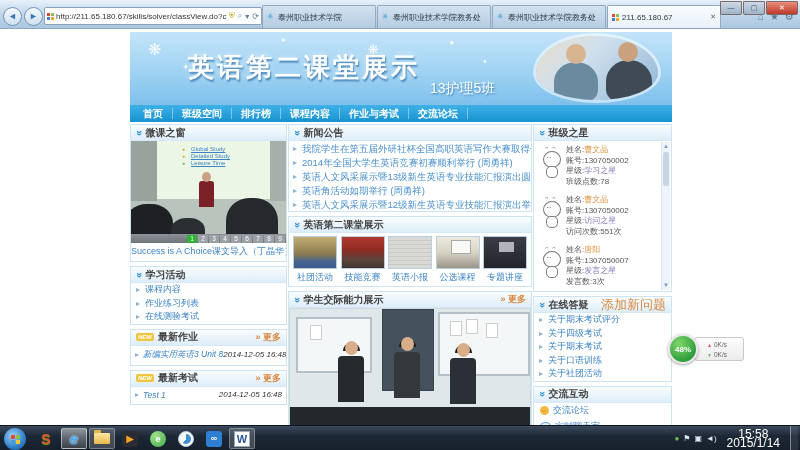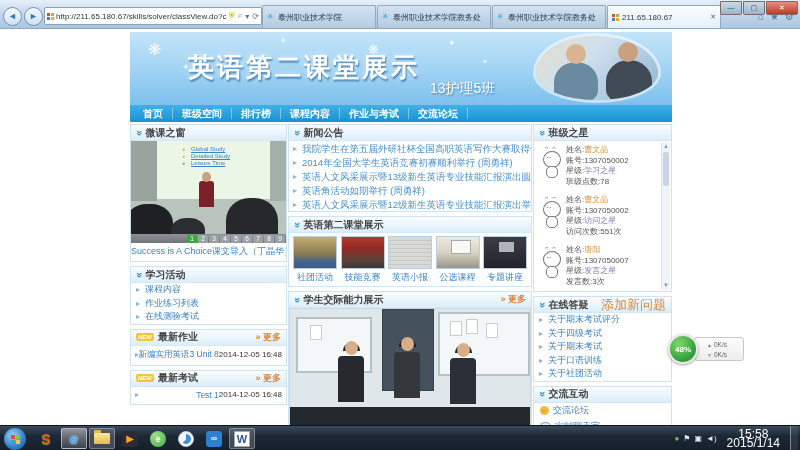--- a/index.html
+++ b/index.html
@@ -104,21 +104,21 @@
   .a2{left:40px;bottom:-10px;width:34px;height:26px;background:#2a2d31;}
   .a3{right:8px;bottom:-14px;width:52px;height:50px;background:#26282c;}
   .pager{height:9px;background:linear-gradient(#8b9196,#6f757a);display:flex;justify-content:flex-end;
          align-items:center;padding-right:1px;}
   .pager span{display:block;width:10px;height:8px;margin-left:1px;background:#9aa0a6;color:#fff;
          font-size:6.5px;line-height:8px;text-align:center;cursor:pointer;}
   .pager span.active{background:#2eb135;}
   .caption{font-size:9px;color:#3b83c4;text-align:center;padding:2px 0 3px;white-space:nowrap;overflow:hidden;cursor:pointer;}
 
   
-  .item-row{display:flex;justify-content:flex-end;align-items:center;padding:3px 4px 4px 12px;position:relative;}
+  .item-row{display:flex;justify-content:space-between;align-items:center;padding:3px 4px 4px 12px;position:relative;font-style:italic;}
   .item-row::before{content:"▸";position:absolute;left:4px;color:#8ab2d4;font-size:8px;}
   .item-link{font-size:8.5px;color:#3b83c4;white-space:nowrap;cursor:pointer;}
   .item-date{font-size:8px;color:#333;white-space:nowrap;}
   .new-badge{background:#f0c53c;color:#fff;font-size:6px;font-weight:bold;font-style:italic;
              padding:0 2px;border-radius:2px;line-height:8px;}
 
   
   .news-list span{display:block;font-size:9.5px;color:#4a90cc;padding:1.5px 3px 1.5px 13px;position:relative;
                   white-space:nowrap;overflow:hidden;line-height:11px;cursor:pointer;}
   .news-list span::before{content:"▸";position:absolute;left:4px;color:#8ab2d4;font-size:8px;}

